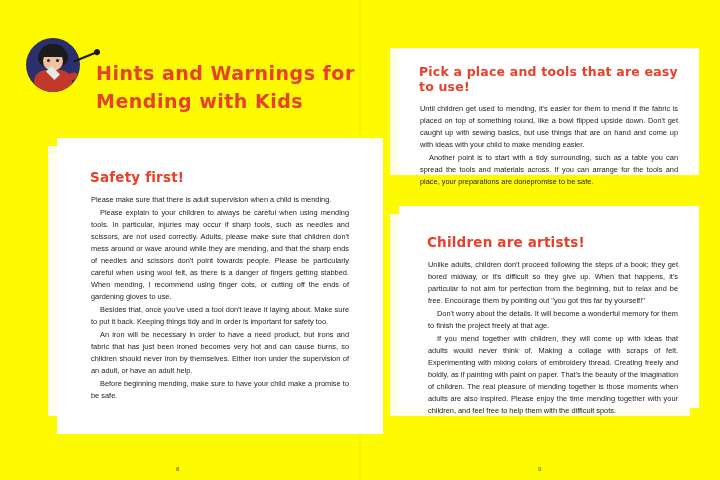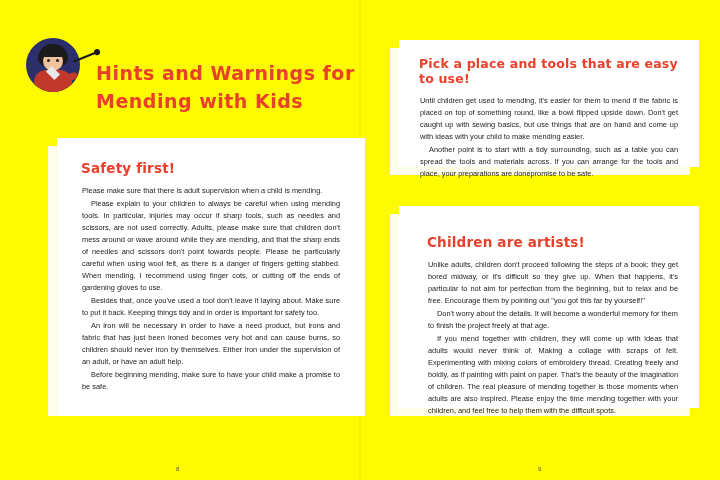--- a/index.html
+++ b/index.html
@@ -173,36 +173,36 @@
     left: 48px;
     top: 146px;
     width: 300px;
     height: 270px;
   }
   #left-card {
     left: 57px;
     top: 138px;
     width: 300px;
     height: 270px;
-    padding: 4px;
+    padding: 13px;
   }
   #left-card .inner {
     padding: 18px 20px 0 20px;
   }
 
   
   #tr-card-shadow {
     left: 390px;
     top: 48px;
     width: 300px;
     height: 127px;
   }
   #tr-card {
     left: 399px;
-    top: 40px;
+    top: 48px;
     width: 300px;
     height: 127px;
   }
   #tr-card .inner {
     padding: 16px 20px 0 20px;
   }
 
   
   #br-card-shadow {
     left: 390px;

